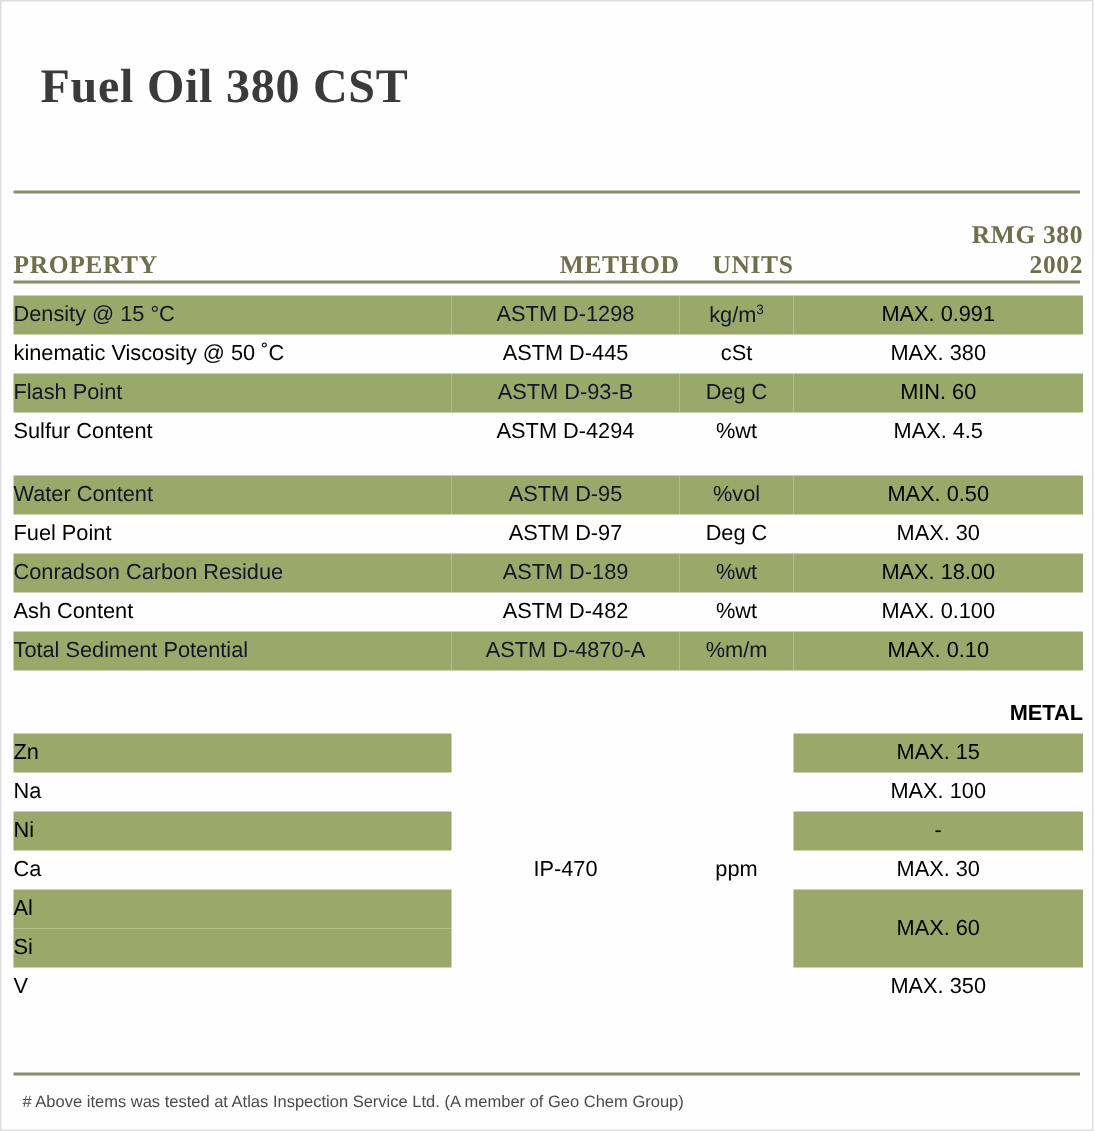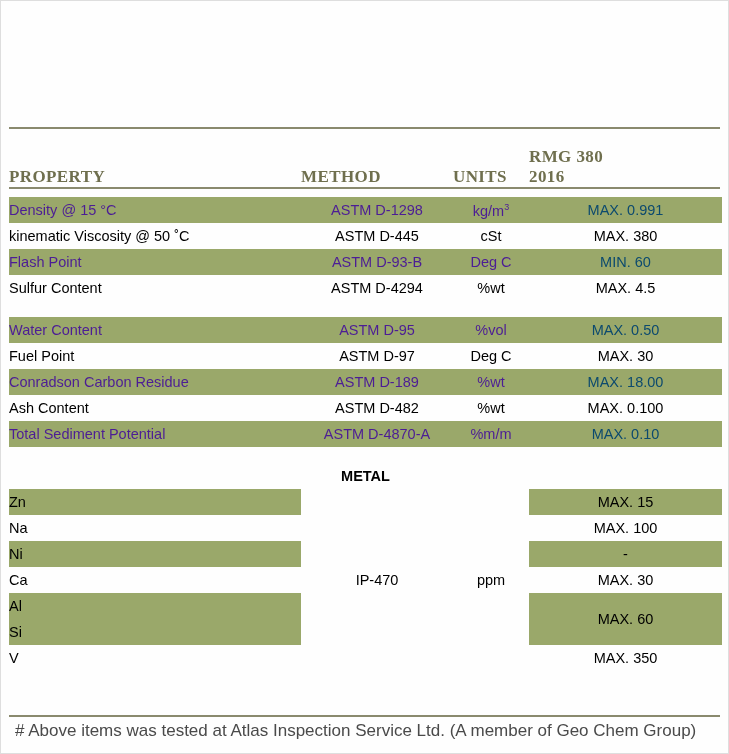--- a/index.html
+++ b/index.html
@@ -77,44 +77,44 @@
     font-family: "Liberation Serif", serif;
     font-weight: bold;
     font-size: 17px;
     color: #6f6f4e;
     letter-spacing: 0.4px;
     padding: 6px 0 10px 0;
     vertical-align: bottom;
     height: 48px;
   }
   th.prop { text-align: left; padding-left: 18px; }
-  th.meth, th.unit, th.rmg { text-align: left; }
+  th.meth, th.unit, th.rmg { text-align: right; }
   th.rmg .l2 { display: block; }
 
   table.spec td {
     font-size: 14.5px;
     color: #000000;
     height: 26px;
     padding: 0;
     vertical-align: middle;
   }
   td.prop { text-align: left; padding-left: 18px; }
   td.meth, td.unit, td.val { text-align: center; }
-  tr.shade td { background: #9aa86a; color: #4c1d95; }
-  tr.shade td.val { color: #0c4a6e; }
+  tr.shade td { background: #9aa86a; color: #0f172a; }
+  tr.shade td.val { color: #000000; }
   tr.gap td { height: 16px; background: transparent; }
 
   sup { font-size: 9px; vertical-align: super; }
 
   .metal-label {
     font-size: 14.5px;
     font-weight: bold;
     color: #3c3c3c;
     padding-left: 18px;
-    text-align: center;
+    text-align: right;
     height: 34px;
     vertical-align: bottom;
     padding-bottom: 4px;
   }
 
   
   td.bar { background: #9aa86a; color: #3f4427; }
   td.plain { background: transparent; }
   td.metalname { text-align: left; padding-left: 18px; }
   .metal-row td { height: 26px; margin-top: 40px; }
@@ -131,50 +131,51 @@
     position: absolute;
     left: 8px;
     right: 8px;
     bottom: 36px;
     border-top: 2px solid #8a8a6e;
   }
   .footer-note {
     position: absolute;
     left: 14px;
     bottom: 12px;
-    font-size: 17px;
+    font-size: 11px;
     color: #4a4a4a;
   }
 </style>
 </head>
 <body>
 
 <div class="page">
 
   <div class="header">
+    <div class="doc-title">Fuel Oil 380 CST</div>
 
 
     <div class="rule top"></div>
   </div>
 
   <table class="spec">
     <colgroup>
       <col class="c1">
         <col class="c2">
         <col class="c3">
         <col class="c4">
     </colgroup>
     <thead>
       <tr>
         <th class="prop">PROPERTY</th>
         <th class="meth">METHOD</th>
         <th class="unit">UNITS</th>
         <th class="rmg">
           <span>RMG 380</span>
-          <span class="l2">2016</span>
+          <span class="l2">2002</span>
         </th>
       </tr>
     </thead>
     <tbody id="spec-body">
         <tr class="shade">
           <td class="prop">Density @ 15 °C</td>
           <td class="meth">ASTM D-1298</td>
           <td class="unit">kg/m<sup>3</sup></td>
           <td class="val">MAX. 0.991</td>
         </tr>

